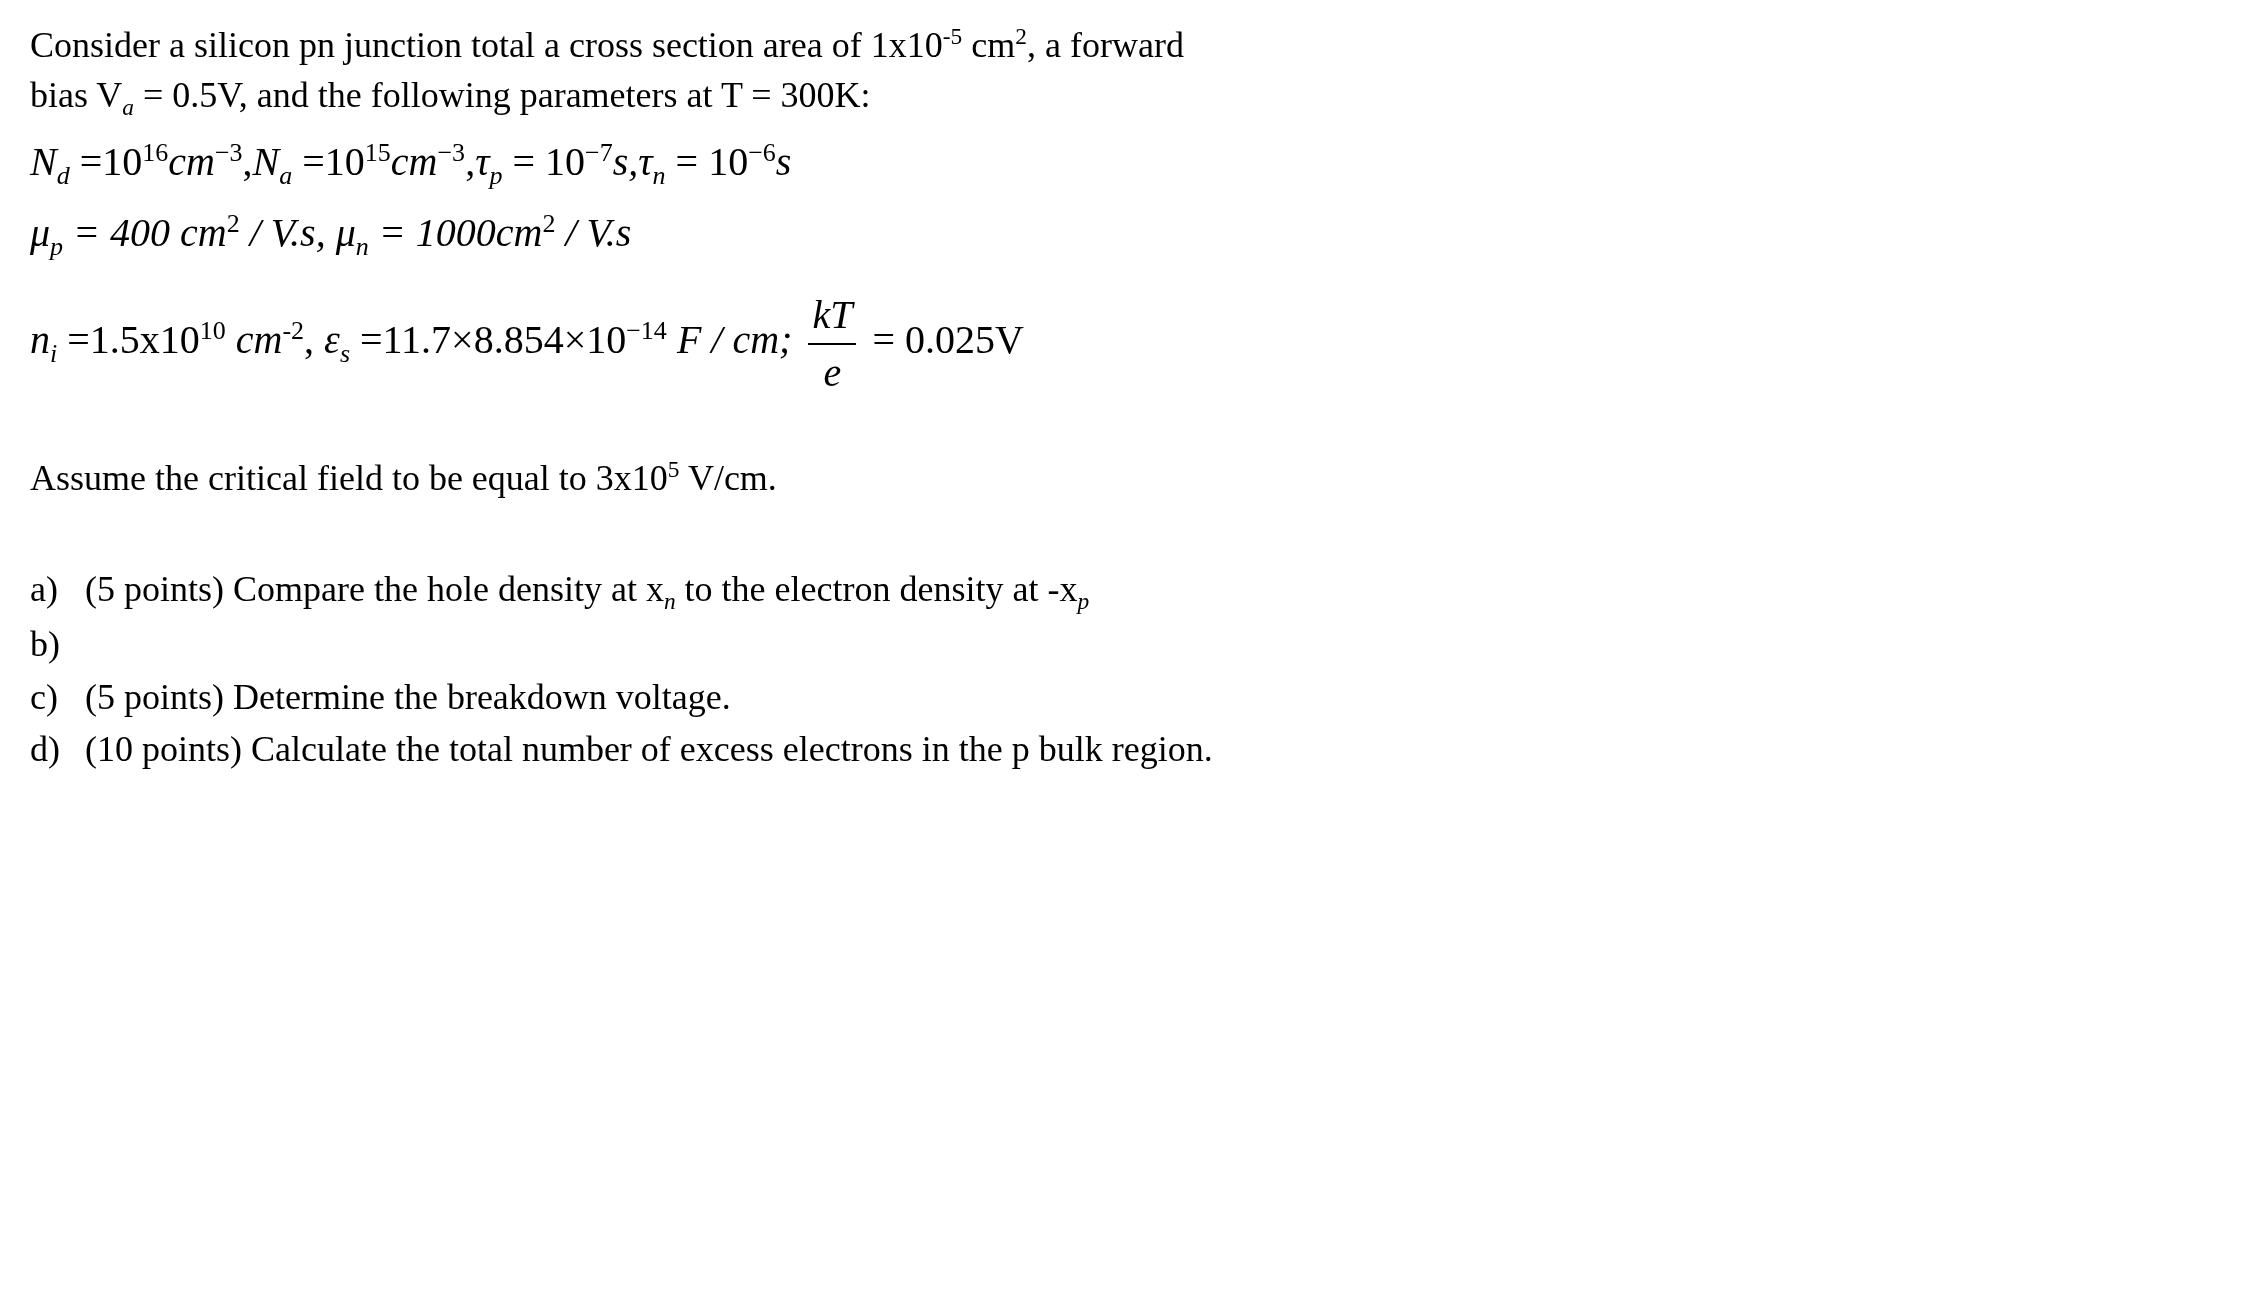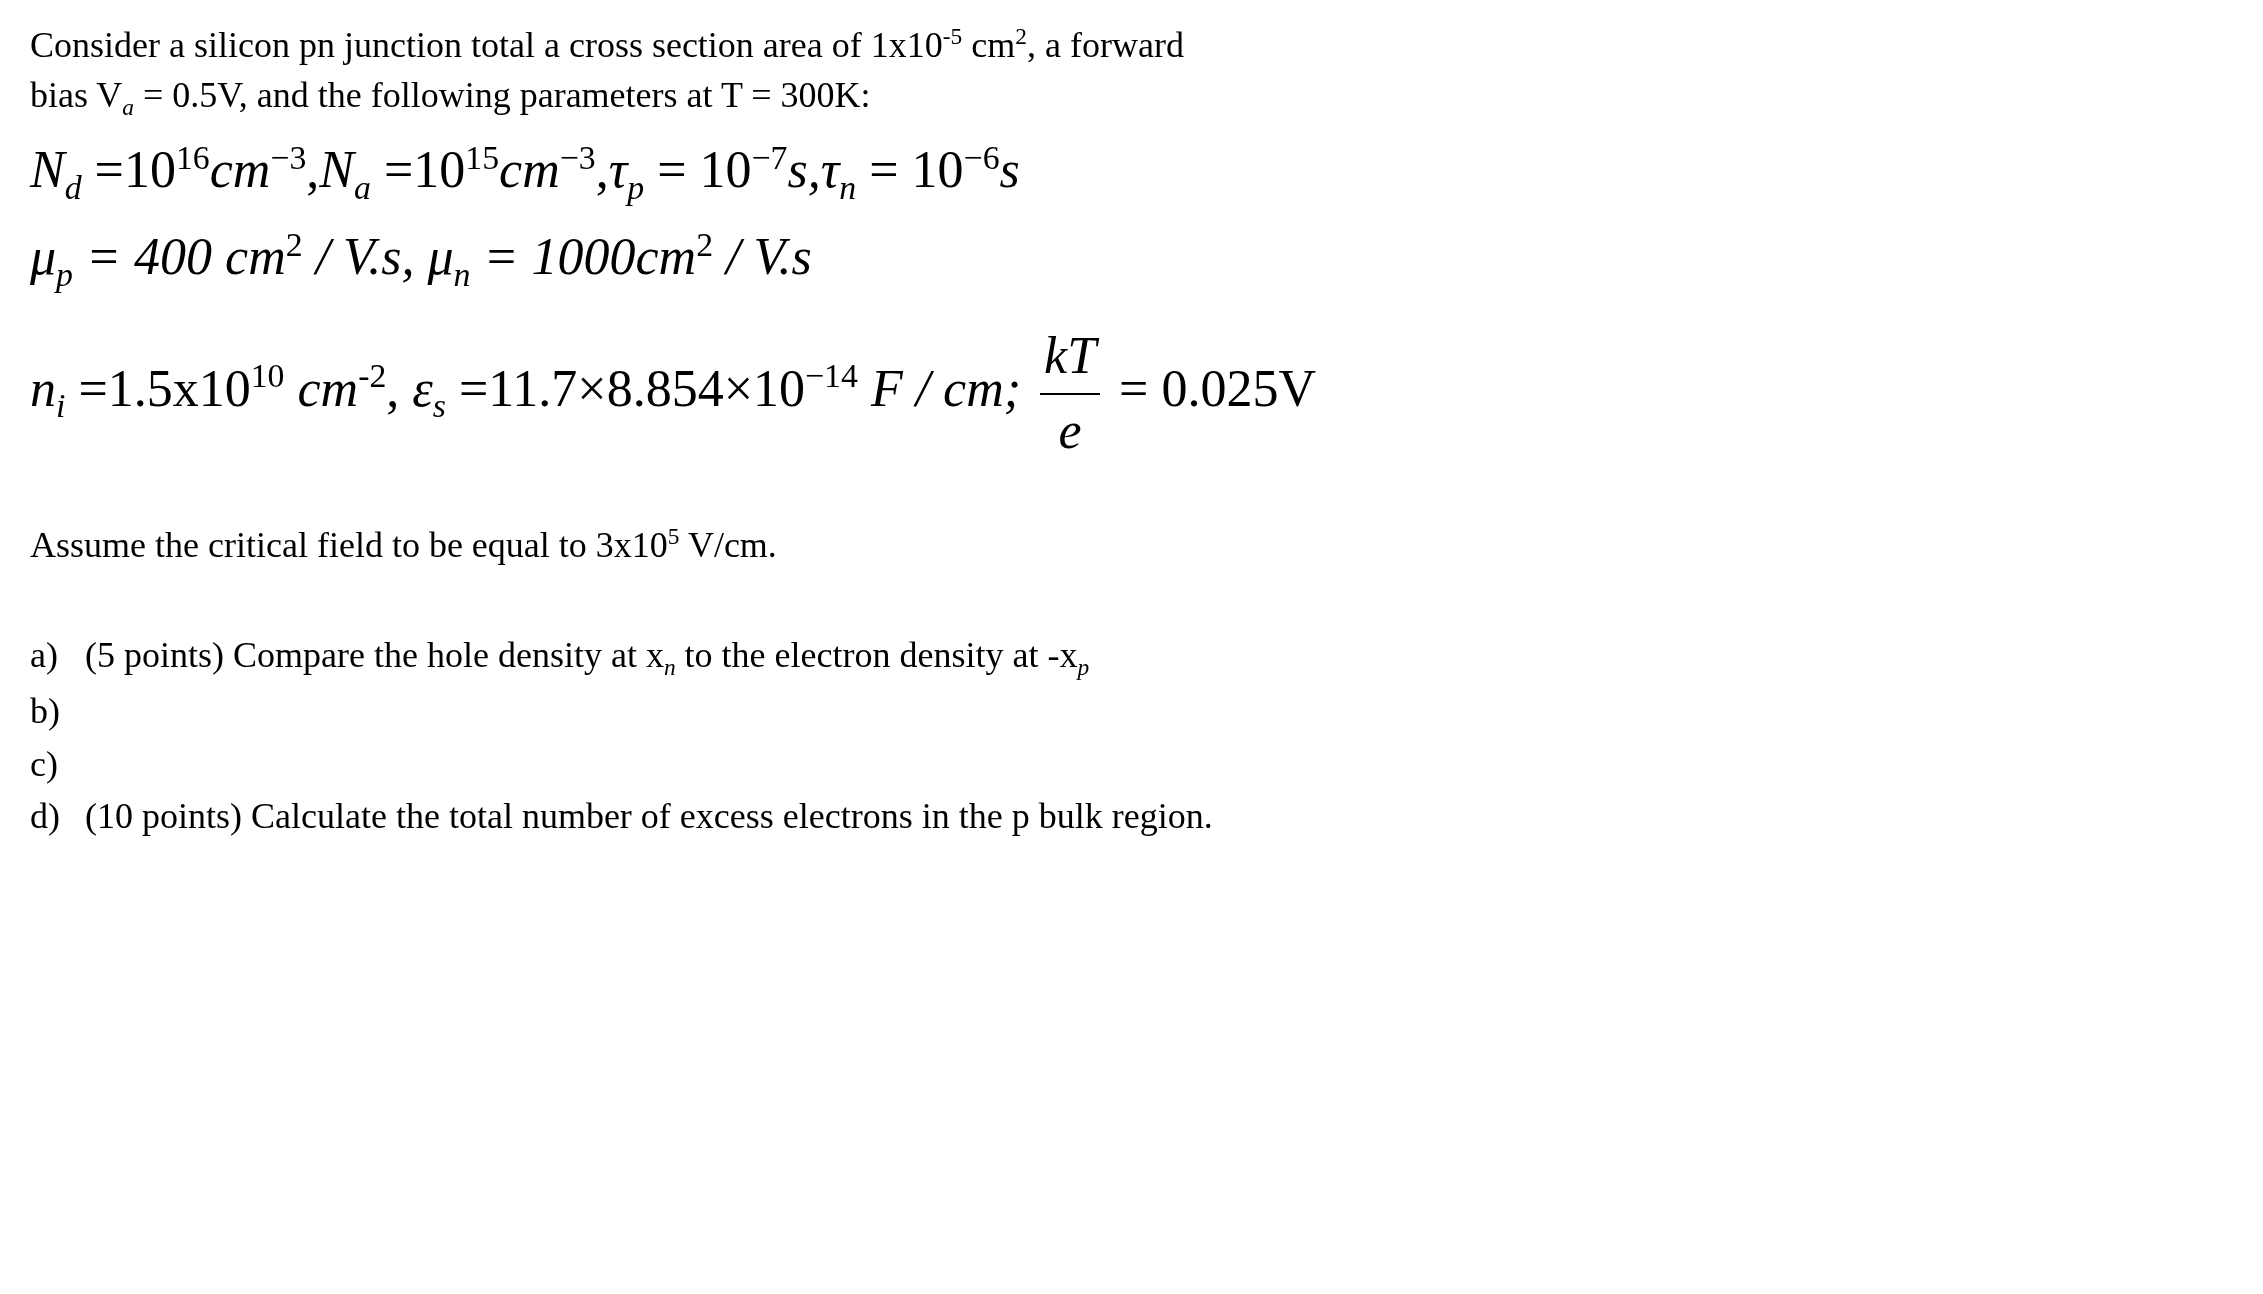--- a/index.html
+++ b/index.html
@@ -8,21 +8,21 @@
       color: #000;
       background: #fff;
       margin: 0;
       padding: 20px 30px;
       line-height: 1.4;
     }
     .intro {
       margin-bottom: 8px;
     }
     .params {
-      font-size: 52px;
+      font-size: 40px;
       margin: 10px 0;
       font-style: italic;
     }
     .params .rm { font-style: normal; }
     sub { font-size: 0.65em; vertical-align: sub; font-style: italic; }
     sup { font-size: 0.65em; vertical-align: super; }
     .params sup { font-style: normal; }
     .assume {
       margin-top: 40px;
       margin-bottom: 60px;
@@ -76,18 +76,19 @@
 <div class="questions">
   <div class="q-row">
     <span class="q-label">a)</span>
     <span><span>  (5 points) Compare the hole density at x</span><sub>n</sub><span> to the electron density at -x</span><sub>p</sub></span>
   </div>
   <div class="q-row">
     <span class="q-label">b)</span>
   </div>
   <div class="q-row">
     <span class="q-label">c)</span>
+    <span> (5 points) Determine the breakdown voltage.</span>
   </div>
   <div class="q-row">
     <span class="q-label">d)</span>
     <span> (10 points) Calculate the total number of excess electrons in the p bulk region.</span>
   </div>
 </div>
 
 </body></html>

